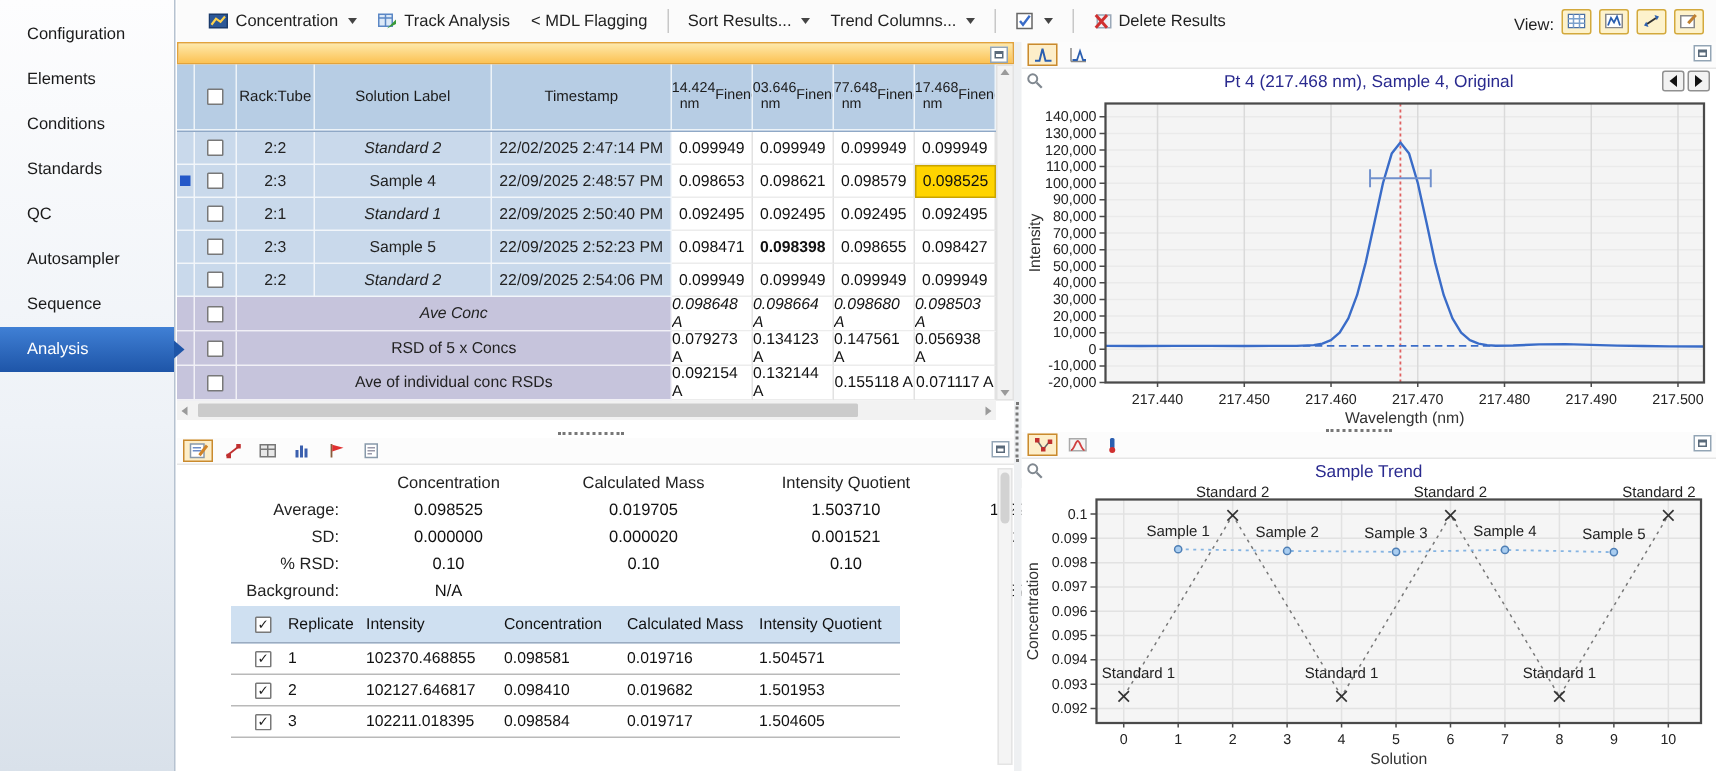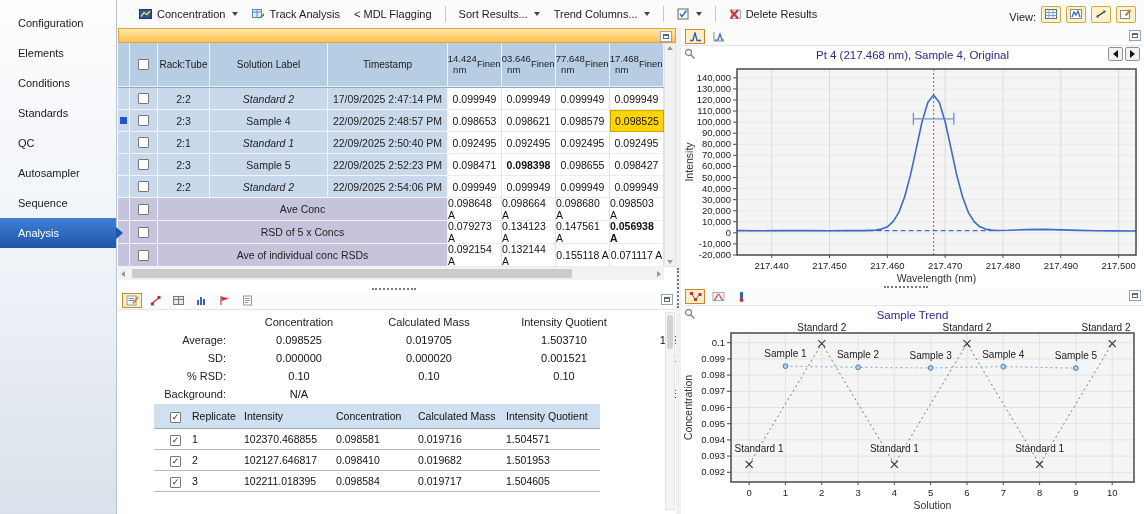--- a/index.html
+++ b/index.html
@@ -231,21 +231,21 @@
             <span>Fineness</span>
           </div>
         </div>
         <div class="rrow" style="height: 22px;">
           <div class="c bluec" style="width: 12px;"></div>
           <div class="c bluec" style="width: 28px;">
             <span class="cb"></span>
           </div>
           <div class="c bluec" style="width: 52px;">2:2</div>
           <div class="c bluec italic" style="width: 118px;">Standard 2</div>
-          <div class="c bluec" style="width: 120px;">17/09/2025 2:47:14 PM</div>
+          <div class="c bluec" style="width: 120px;">22/02/2025 2:47:14 PM</div>
           <div class="c valc" style="width: 54px;">0.099949</div>
           <div class="c valc" style="width: 54px;">0.099949</div>
           <div class="c valc" style="width: 54px;">0.099949</div>
           <div class="c valc" style="width: 54px;">0.099949</div>
         </div>
         <div class="rrow" style="height: 22px;">
           <div class="c bluec" style="width: 12px;">
             <i class="selsq"></i>
           </div>
           <div class="c bluec" style="width: 28px;">
@@ -291,41 +291,41 @@
             <span class="cb"></span>
           </div>
           <div class="c bluec" style="width: 52px;">2:2</div>
           <div class="c bluec italic" style="width: 118px;">Standard 2</div>
           <div class="c bluec" style="width: 120px;">22/09/2025 2:54:06 PM</div>
           <div class="c valc" style="width: 54px;">0.099949</div>
           <div class="c valc" style="width: 54px;">0.099949</div>
           <div class="c valc" style="width: 54px;">0.099949</div>
           <div class="c valc" style="width: 54px;">0.099949</div>
         </div>
-        <div class="rrow" style="height: 23px;">
+        <div class="rrow" style="height: 23px; font-style: italic;">
           <div class="c lavc" style="width: 12px;"></div>
           <div class="c lavc" style="width: 28px;">
             <span class="cb"></span>
           </div>
           <div class="c lavc" style="width: 290px;">Ave Conc</div>
           <div class="c valc" style="width: 54px;">0.098648 A</div>
           <div class="c valc" style="width: 54px;">0.098664 A</div>
           <div class="c valc" style="width: 54px;">0.098680 A</div>
           <div class="c valc" style="width: 54px;">0.098503 A</div>
         </div>
         <div class="rrow" style="height: 23px;">
           <div class="c lavc" style="width: 12px;"></div>
           <div class="c lavc" style="width: 28px;">
             <span class="cb"></span>
           </div>
           <div class="c lavc" style="width: 290px;">RSD of 5 x Concs</div>
           <div class="c valc" style="width: 54px;">0.079273 A</div>
           <div class="c valc" style="width: 54px;">0.134123 A</div>
           <div class="c valc" style="width: 54px;">0.147561 A</div>
-          <div class="c valc" style="width: 54px; font-weight: bold;">0.056938 A</div>
+          <div class="c valc" style="width: 54px;">0.056938 A</div>
         </div>
         <div class="rrow" style="height: 23px;">
           <div class="c lavc" style="width: 12px;"></div>
           <div class="c lavc" style="width: 28px;">
             <span class="cb"></span>
           </div>
           <div class="c lavc" style="width: 290px;">Ave of individual conc RSDs</div>
           <div class="c valc" style="width: 54px;">0.092154 A</div>
           <div class="c valc" style="width: 54px;">0.132144 A</div>
           <div class="c valc" style="width: 54px;">0.155118 A</div>

